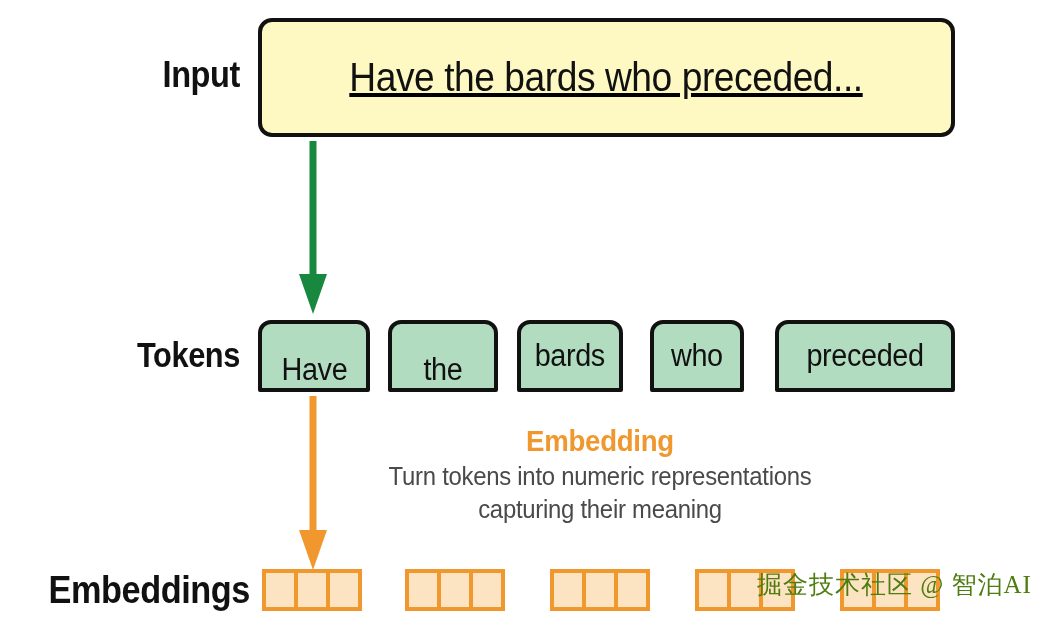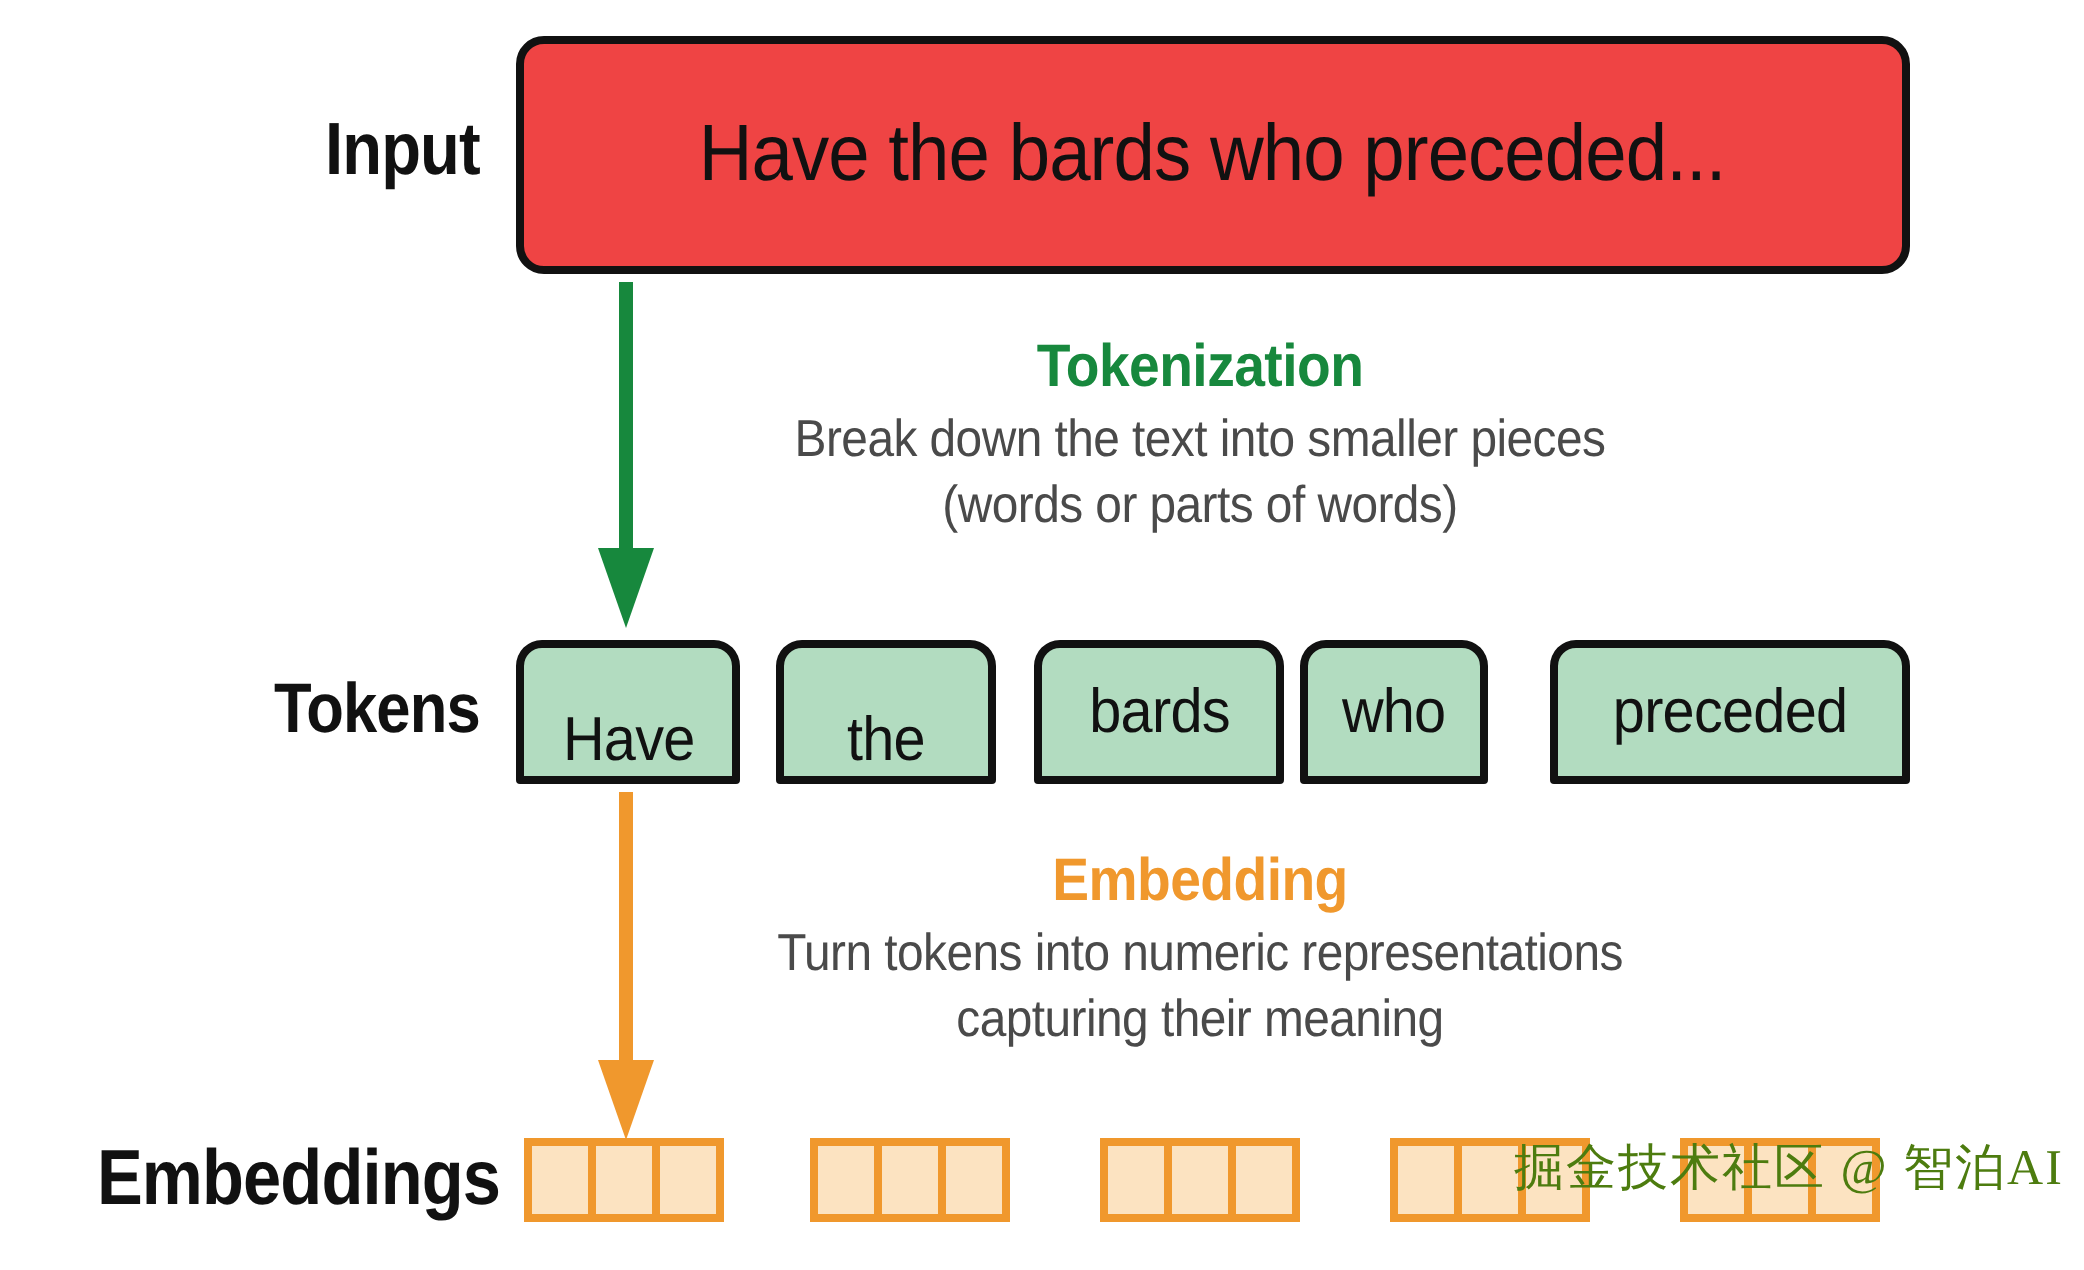--- a/index.html
+++ b/index.html
@@ -50,26 +50,27 @@
   }
 
   
   #input-box {
     position: absolute;
     left: 258px;
     top: 18px;
     width: 697px;
     height: 119px;
     box-sizing: border-box;
-    background: #ef4444;
+    background: #fef9c3;
     border: 4px solid #111111;
     border-radius: 14px;
     display: flex;
     align-items: center;
     justify-content: center;
+    text-decoration: underline;
   }
   #input-text {
     font-family: "Liberation Sans", sans-serif;
     font-size: 40px;
     color: #111111;
     letter-spacing: -0.5px;
     transform: scaleX(0.93);
     white-space: nowrap;
   }
 
@@ -189,36 +190,31 @@
     <span id="input-text">Have the bards who preceded...</span>
   </div>
 
   <div class="arrow" id="arrow-tokenization">
     <svg width="34" height="173" viewBox="0 0 34 173">
       <line x1="17" y1="0" x2="17" y2="140" stroke="#17883d" stroke-width="7"></line>
       <polygon points="3,133 31,133 17,173" fill="#17883d"></polygon>
     </svg>
   </div>
 
-  <div class="step-block" id="step-tokenization">
-    <div class="step-title green">Tokenization</div>
-    <div class="step-desc">Break down the text into smaller pieces</div>
-    <div class="step-desc">(words or parts of words)</div>
-  </div>
 
   <div class="row-label" id="label-tokens">Tokens</div>
 
   <div id="tokens-row">
       <div class="token-box" style="left: 0px; width: 112px; align-items: flex-end;">
         <span class="token-text">Have</span>
       </div>
       <div class="token-box" style="left: 130px; width: 110px; align-items: flex-end;">
         <span class="token-text">the</span>
       </div>
-      <div class="token-box" style="left: 259px; width: 125px;">
+      <div class="token-box" style="left: 259px; width: 106px;">
         <span class="token-text">bards</span>
       </div>
       <div class="token-box" style="left: 392px; width: 94px;">
         <span class="token-text">who</span>
       </div>
       <div class="token-box" style="left: 517px; width: 180px;">
         <span class="token-text">preceded</span>
       </div>
     </div>
 

